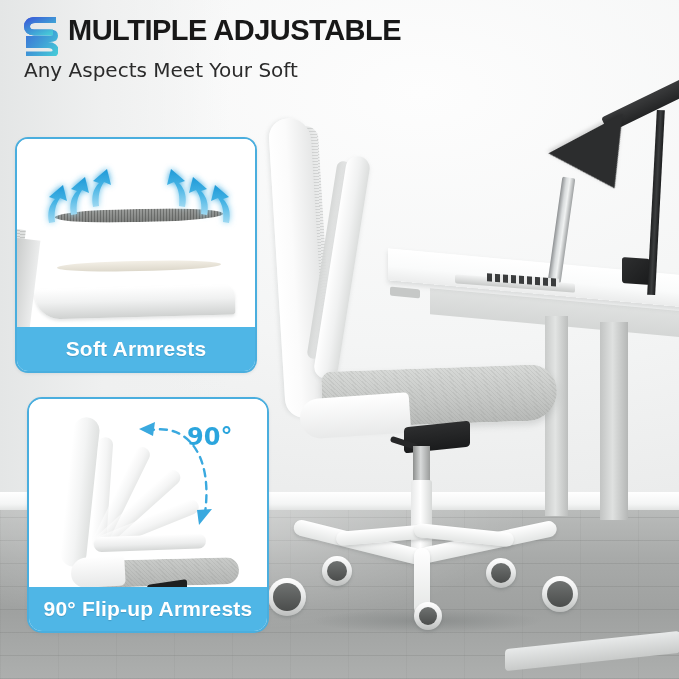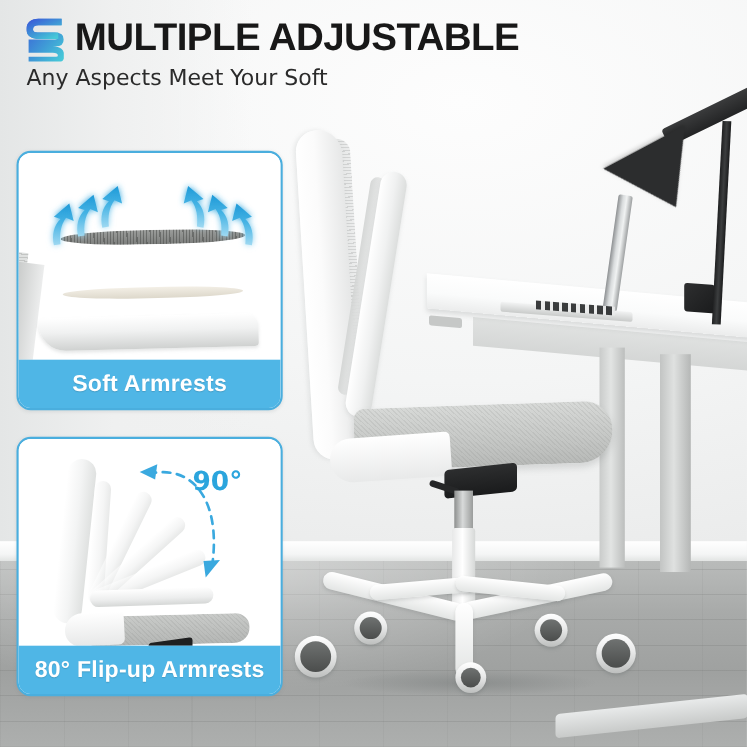--- a/index.html
+++ b/index.html
@@ -229,39 +229,39 @@
     background:radial-gradient(50% 50% at 50% 50%, rgba(90,95,95,.30), rgba(90,95,95,0) 70%);
   }
 
   
   .header{position:absolute;left:0;top:0;width:679px;height:96px;}
   .logo{
     position:absolute;left:24px;top:16px;width:34px;height:40px;
   }
   .title{
     position:absolute;left:68px;top:14px;
-    font-size:35px;font-weight:bold;letter-spacing:-.5px;
+    font-size:29px;font-weight:bold;letter-spacing:-.5px;
     color:#181818;white-space:nowrap;
     font-family:"Liberation Sans","DejaVu Sans",sans-serif;
   }
   .subtitle{
     position:absolute;left:24px;top:58px;
     font-size:20px;color:#2b2b2b;white-space:nowrap;
     font-family:"DejaVu Sans","Liberation Sans",sans-serif;
   }
 
   
   .card{
     position:absolute;width:238px;height:232px;
     border:2px solid #4aaede;border-radius:13px;
     background:#ffffff;overflow:hidden;
     box-shadow:0 1px 3px rgba(120,130,135,.16);
   }
   #card1{left:15px;top:137px;}
-  #card2{left:15px;top:397px;}
+  #card2{left:27px;top:397px;border-radius:15px;}
   .card-body{position:absolute;left:0;top:0;width:238px;height:188px;overflow:hidden;background:#fff;}
   .card-label{
     position:absolute;left:0;bottom:0;width:238px;height:44px;
     background:#4fb6e6;
     display:flex;align-items:center;justify-content:center;
     color:#ffffff;font-size:21px;font-weight:bold;
     letter-spacing:.2px;
     text-shadow:0 1px 1px rgba(0,0,0,.14);
     margin-top:36px;
   }
@@ -497,16 +497,16 @@
       <div style="position:absolute;left:104px;top:10px">
         <svg width="110" height="125" viewBox="0 0 110 125">
           <path d="M14 22 C54 12 80 46 72 104" fill="none" stroke="#3aa9df" stroke-width="2.4" stroke-dasharray="7 6" stroke-linecap="round"></path>
           <path d="M6 20 L22 13 L20 27 Z" fill="#3aa9df"></path>
           <path d="M66 116 L79 100 L64 101 Z" fill="#3aa9df"></path>
         </svg>
       </div>
 
       <div class="deg-label">90°</div>
     </div>
-    <div class="card-label">80° Flip-up Armrests</div>
+    <div class="card-label">90° Flip-up Armrests</div>
   </div>
 
 </div>
 
 </body></html>

